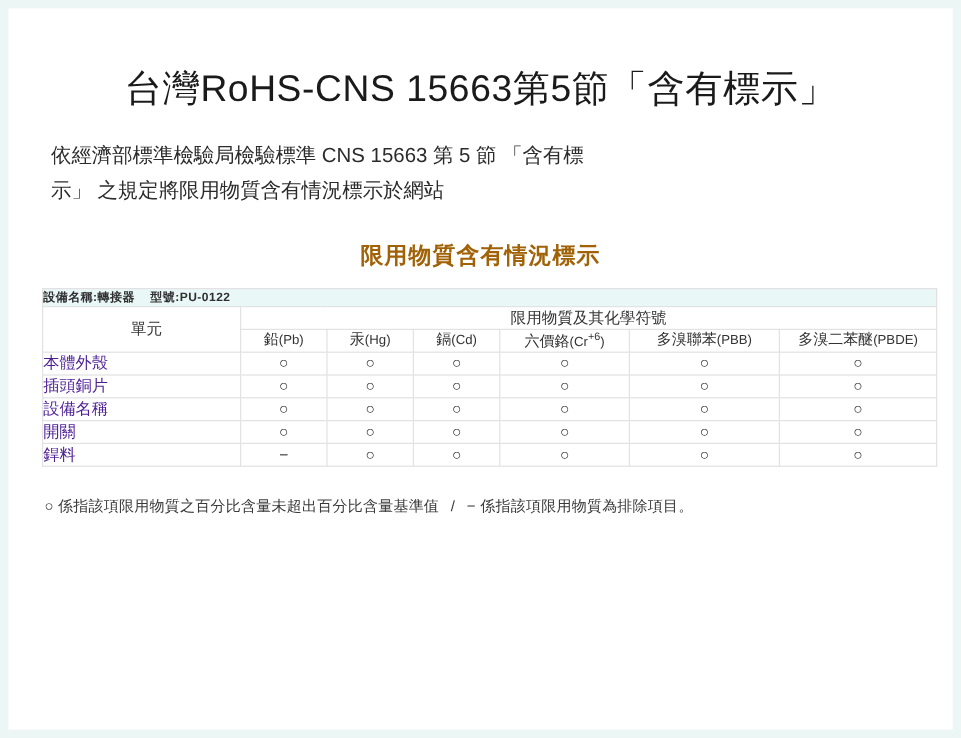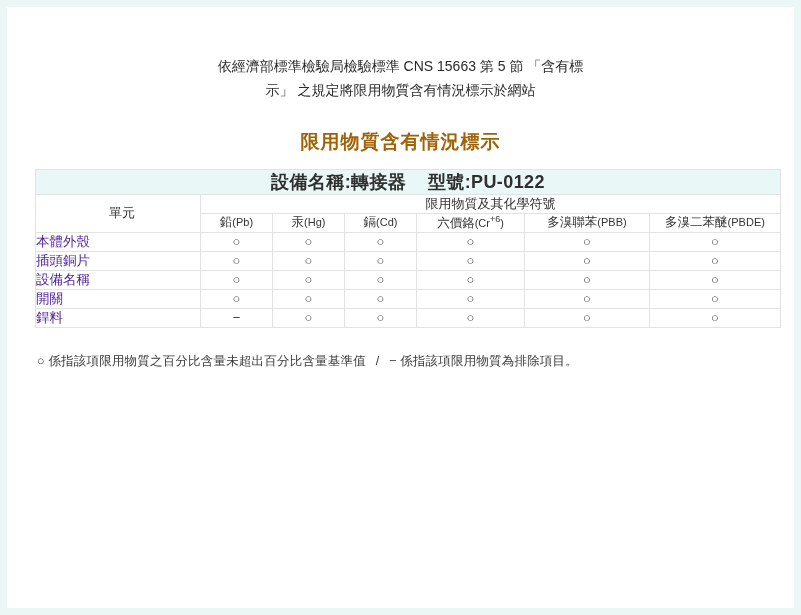--- a/index.html
+++ b/index.html
@@ -33,22 +33,21 @@
   .main-title {
     text-align: center;
     font-size: 31px;
     color: #1a1a1a;
     font-weight: 400;
     letter-spacing: 0.5px;
     line-height: 1.25;
     margin: 0 0 22px 0;
   }
   .subtitle {
-    text-align: center;
-    font-size: 14px;
+    font-size: 17px;
     color: #2b2b2b;
     line-height: 1.7;
     margin: 0 auto 26px auto;
     max-width: 716px;
     font-weight: 400;
   }
   .subtitle .l2 {
     display: block;
   }
   .section-title {
@@ -66,22 +65,21 @@
     font-size: 13px;
     color: #333;
   }
   table.rohs td, table.rohs th {
     border: 1px solid #e2e2e2;
     padding: 0;
     font-weight: 400;
   }
   .device-row td {
     background: #e9f7f6;
-    text-align: center;
-    font-size: 18px;
+    font-size: 10px;
     color: #2f2f2f;
     padding: 7px 4px;
     font-weight: 700;
     letter-spacing: 0.4px;
     border: 1px solid #dcefee;
   }
   .device-row .dev-label {
     font-weight: 700;
   }
   .hdr-sub td {
@@ -135,20 +133,21 @@
   .footnote .sep {
     padding: 0 6px;
   }
 </style>
 </head>
 <body>
 
 <div class="page">
   <div class="inner">
 
+    <h1 class="main-title">台灣RoHS-CNS 15663第5節「含有標示」</h1>
 
     <div class="subtitle">
       <span>依經濟部標準檢驗局檢驗標準 CNS 15663 第 5 節 「含有標</span>
       <span class="l2">示」 之規定將限用物質含有情況標示於網站</span>
     </div>
 
     <div class="section-title">限用物質含有情況標示</div>
 
     <table class="rohs">
       <colgroup>

